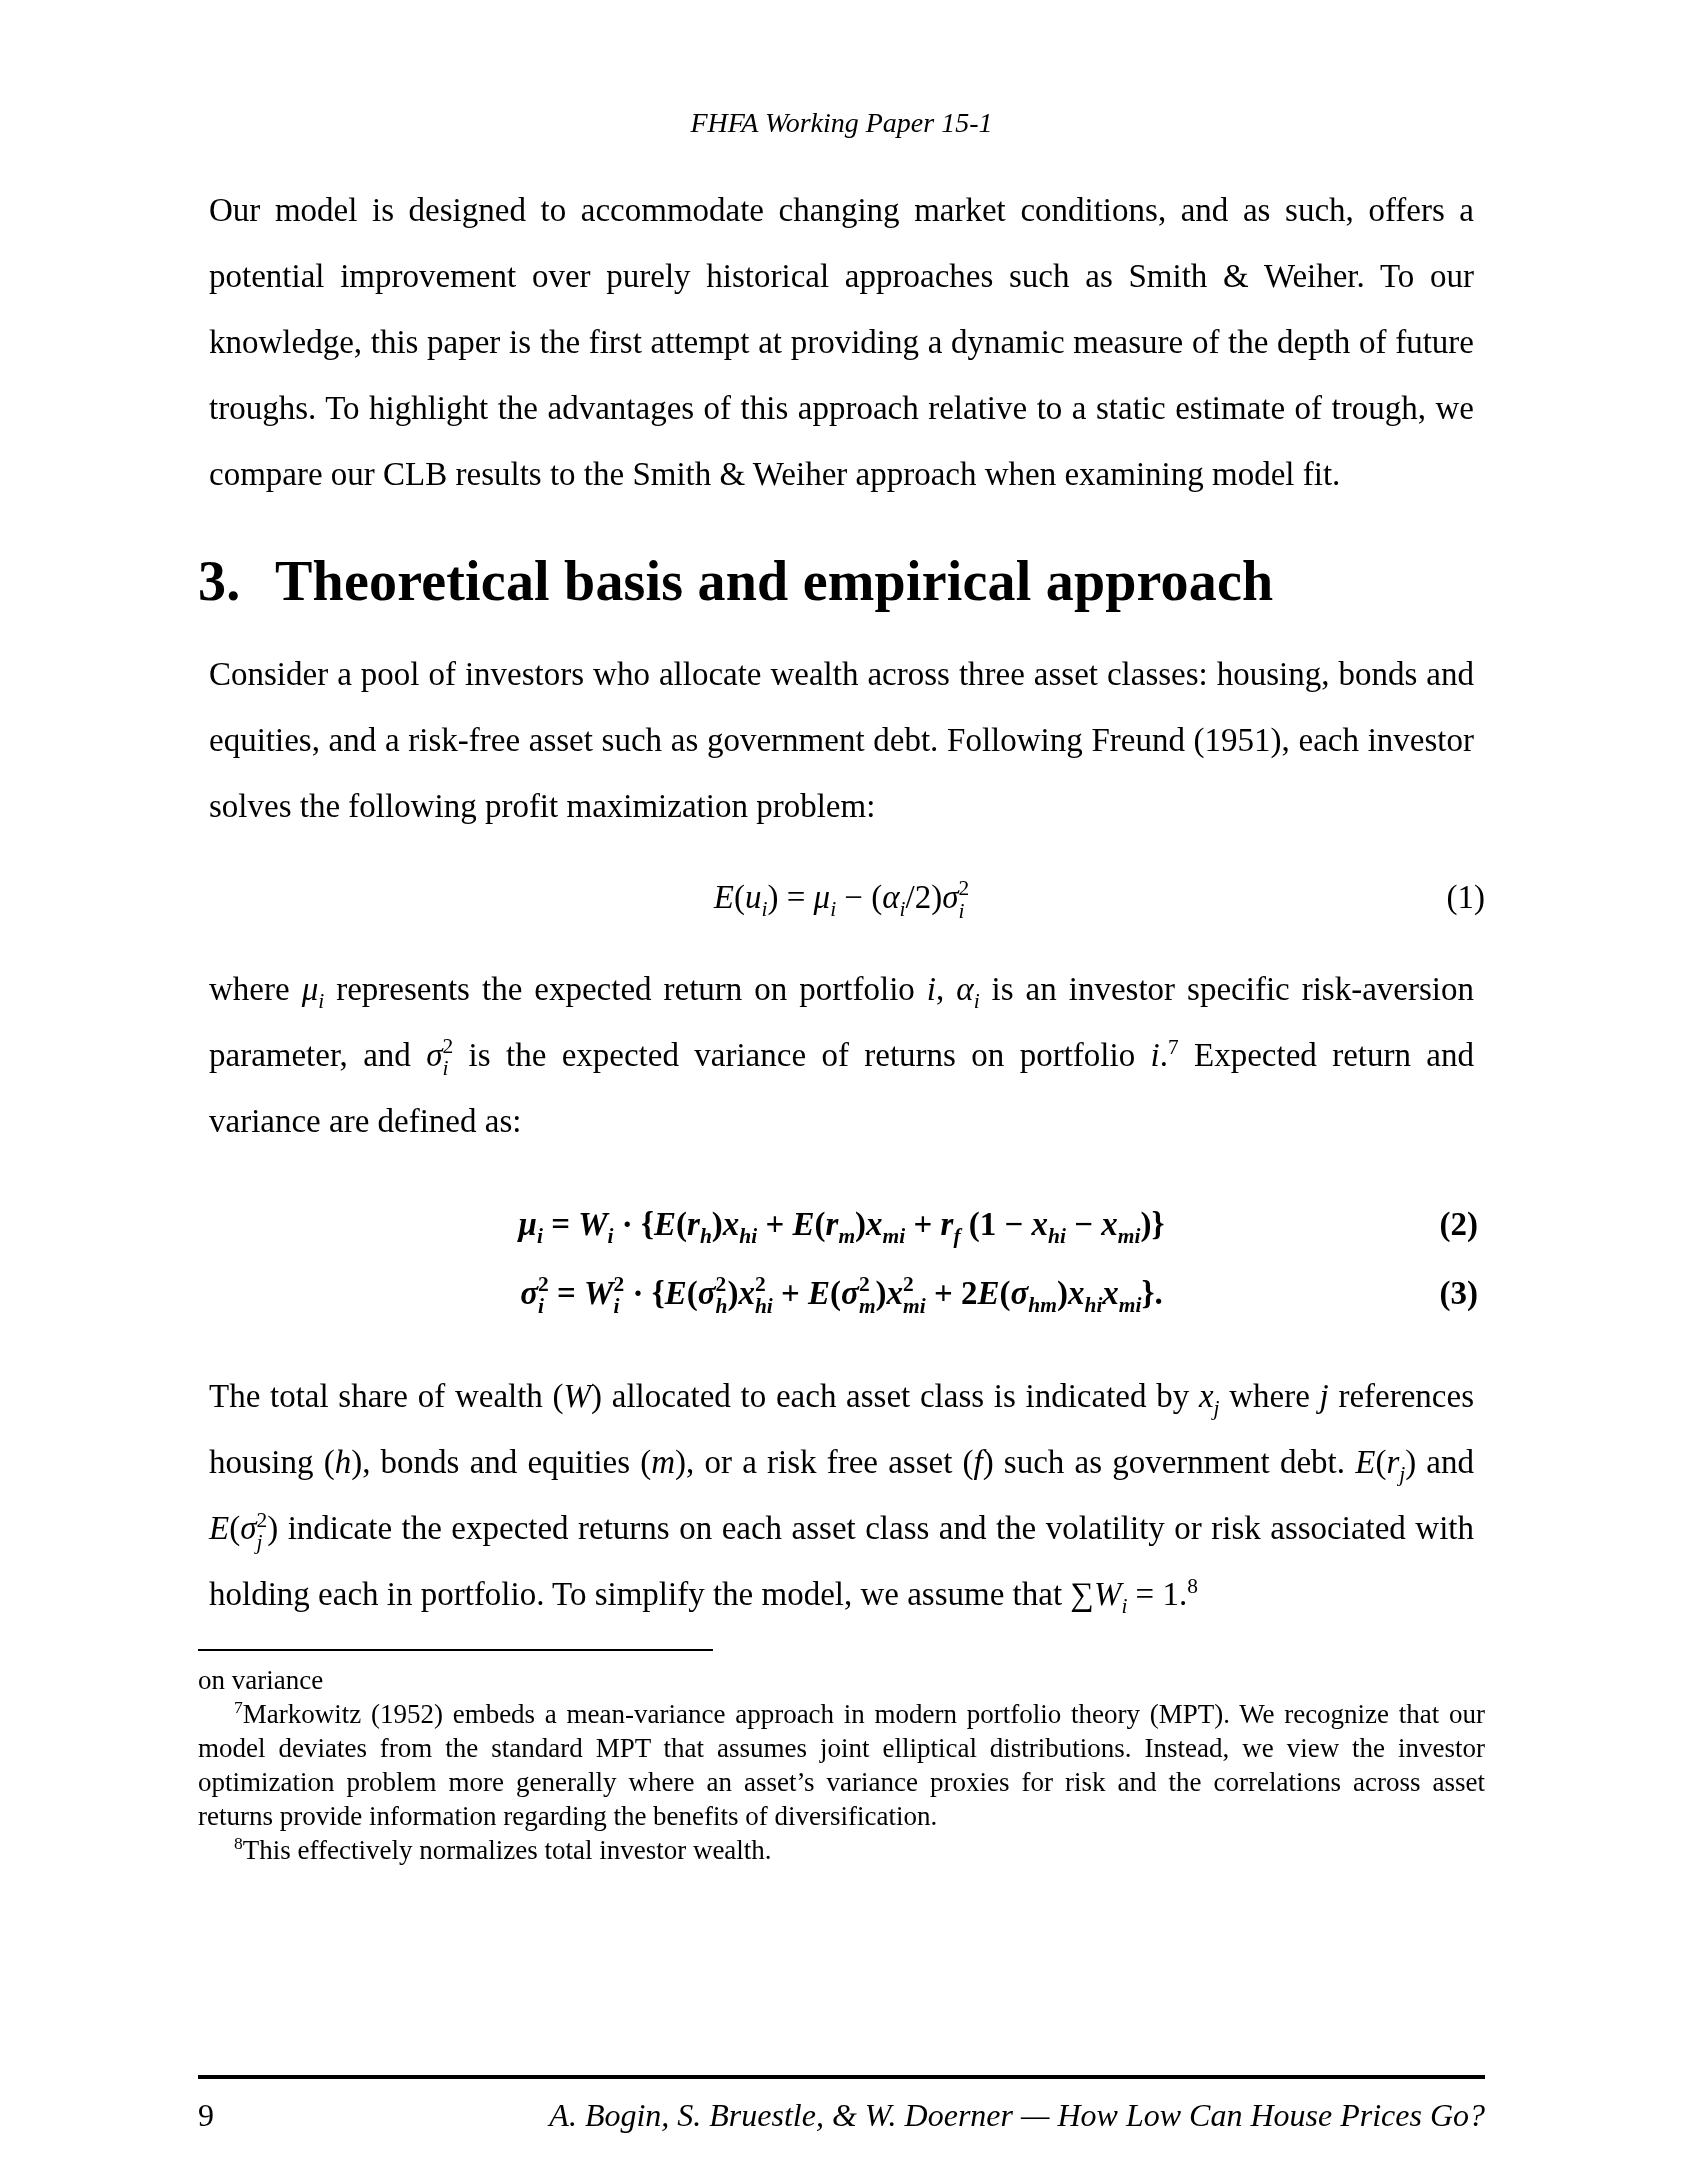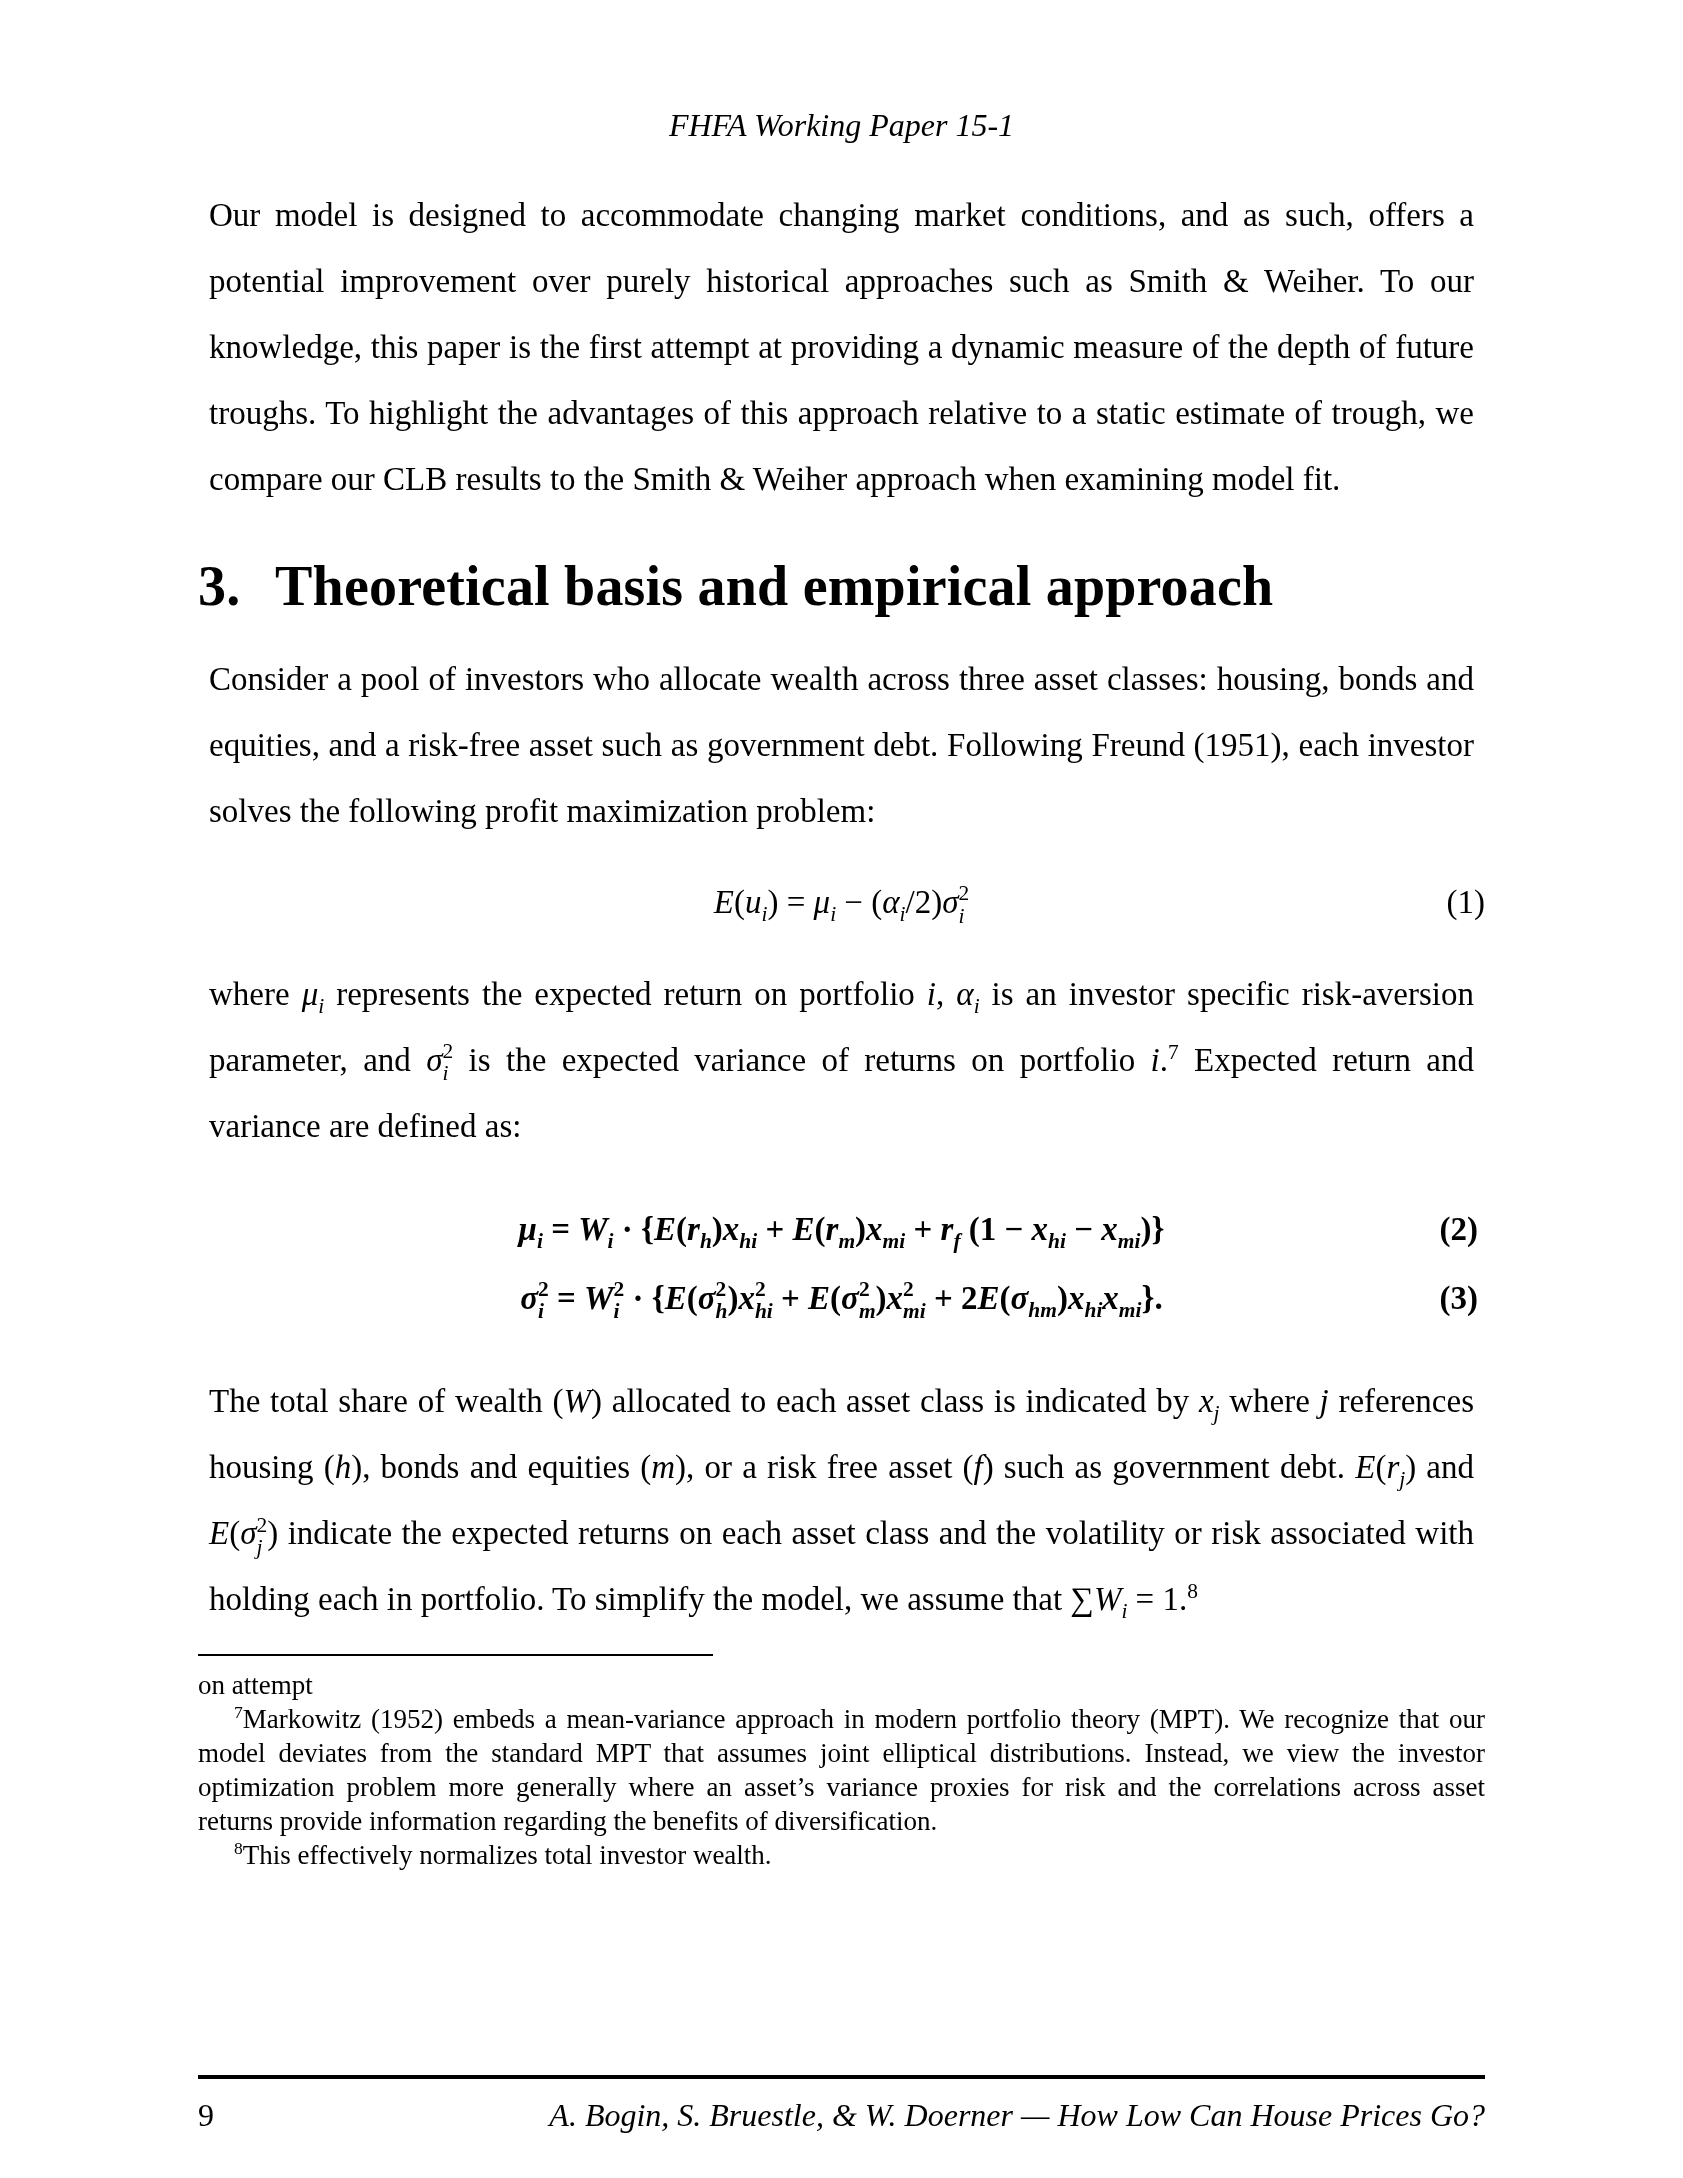--- a/index.html
+++ b/index.html
@@ -14,21 +14,21 @@
     margin: 0 auto;
   }
   .content {
     position: absolute;
     left: 198px;
     top: 0;
     width: 1287px;
   }
   .running-head {
     margin-top: 107px;
-    font-size: 32px;
+    font-size: 28px;
     font-style: italic;
     text-align: center;
   }
   .para {
     font-size: 33px;
     line-height: 66px;
     text-align: justify;
     margin: 11px;
   }
   .p1 { margin-top: 38px; }
@@ -137,21 +137,21 @@
       <div class="equation">
         <span class="eq-body"><i>σ</i><span class="ss"><span>2</span><span><i>i</i></span></span> = <i>W</i><span class="ss"><span>2</span><span><i>i</i></span></span> · {<i>E</i>(<i>σ</i><span class="ss"><span>2</span><span><i>h</i></span></span>)<i>x</i><span class="ss"><span>2</span><span><i>hi</i></span></span> + <i>E</i>(<i>σ</i><span class="ss"><span>2</span><span><i>m</i></span></span>)<i>x</i><span class="ss"><span>2</span><span><i>mi</i></span></span> + 2<i>E</i>(<i>σ<sub>hm</sub></i>)<i>x<sub>hi</sub></i><i>x<sub>mi</sub></i>}.</span>
         <span class="eq-tag">(3)</span>
       </div>
     </div>
 
     <p class="para p4">The total share of wealth (<i>W</i>) allocated to each asset class is indicated by <i>x<sub>j</sub></i> where <i>j</i> references housing (<i>h</i>), bonds and equities (<i>m</i>), or a risk free asset (<i>f</i>) such as government debt. <i>E</i>(<i>r<sub>j</sub></i>) and <i>E</i>(<i>σ</i><span class="ss"><span>2</span><span><i>j</i></span></span>) indicate the expected returns on each asset class and the volatility or risk associated with holding each in portfolio. To simplify the model, we assume that ∑<i>W<sub>i</sub></i> = 1.<sup>8</sup></p>
 
     <div class="footnote-area">
       <hr class="footnote-rule">
-      <p class="footnote">on attempt</p>
+      <p class="footnote">on variance</p>
       <p class="footnote indent"><sup>7</sup>Markowitz (1952) embeds a mean-variance approach in modern portfolio theory (MPT). We recognize that our model deviates from the standard MPT that assumes joint elliptical distributions. Instead, we view the investor optimization problem more generally where an asset’s variance proxies for risk and the correlations across asset returns provide information regarding the benefits of diversification.</p>
       <p class="footnote indent"><sup>8</sup>This effectively normalizes total investor wealth.</p>
     </div>
 
   </div>
 
   <div class="footer-area">
     <hr class="footer-rule">
     <div class="footer-line">
       <span class="page-number">9</span>

